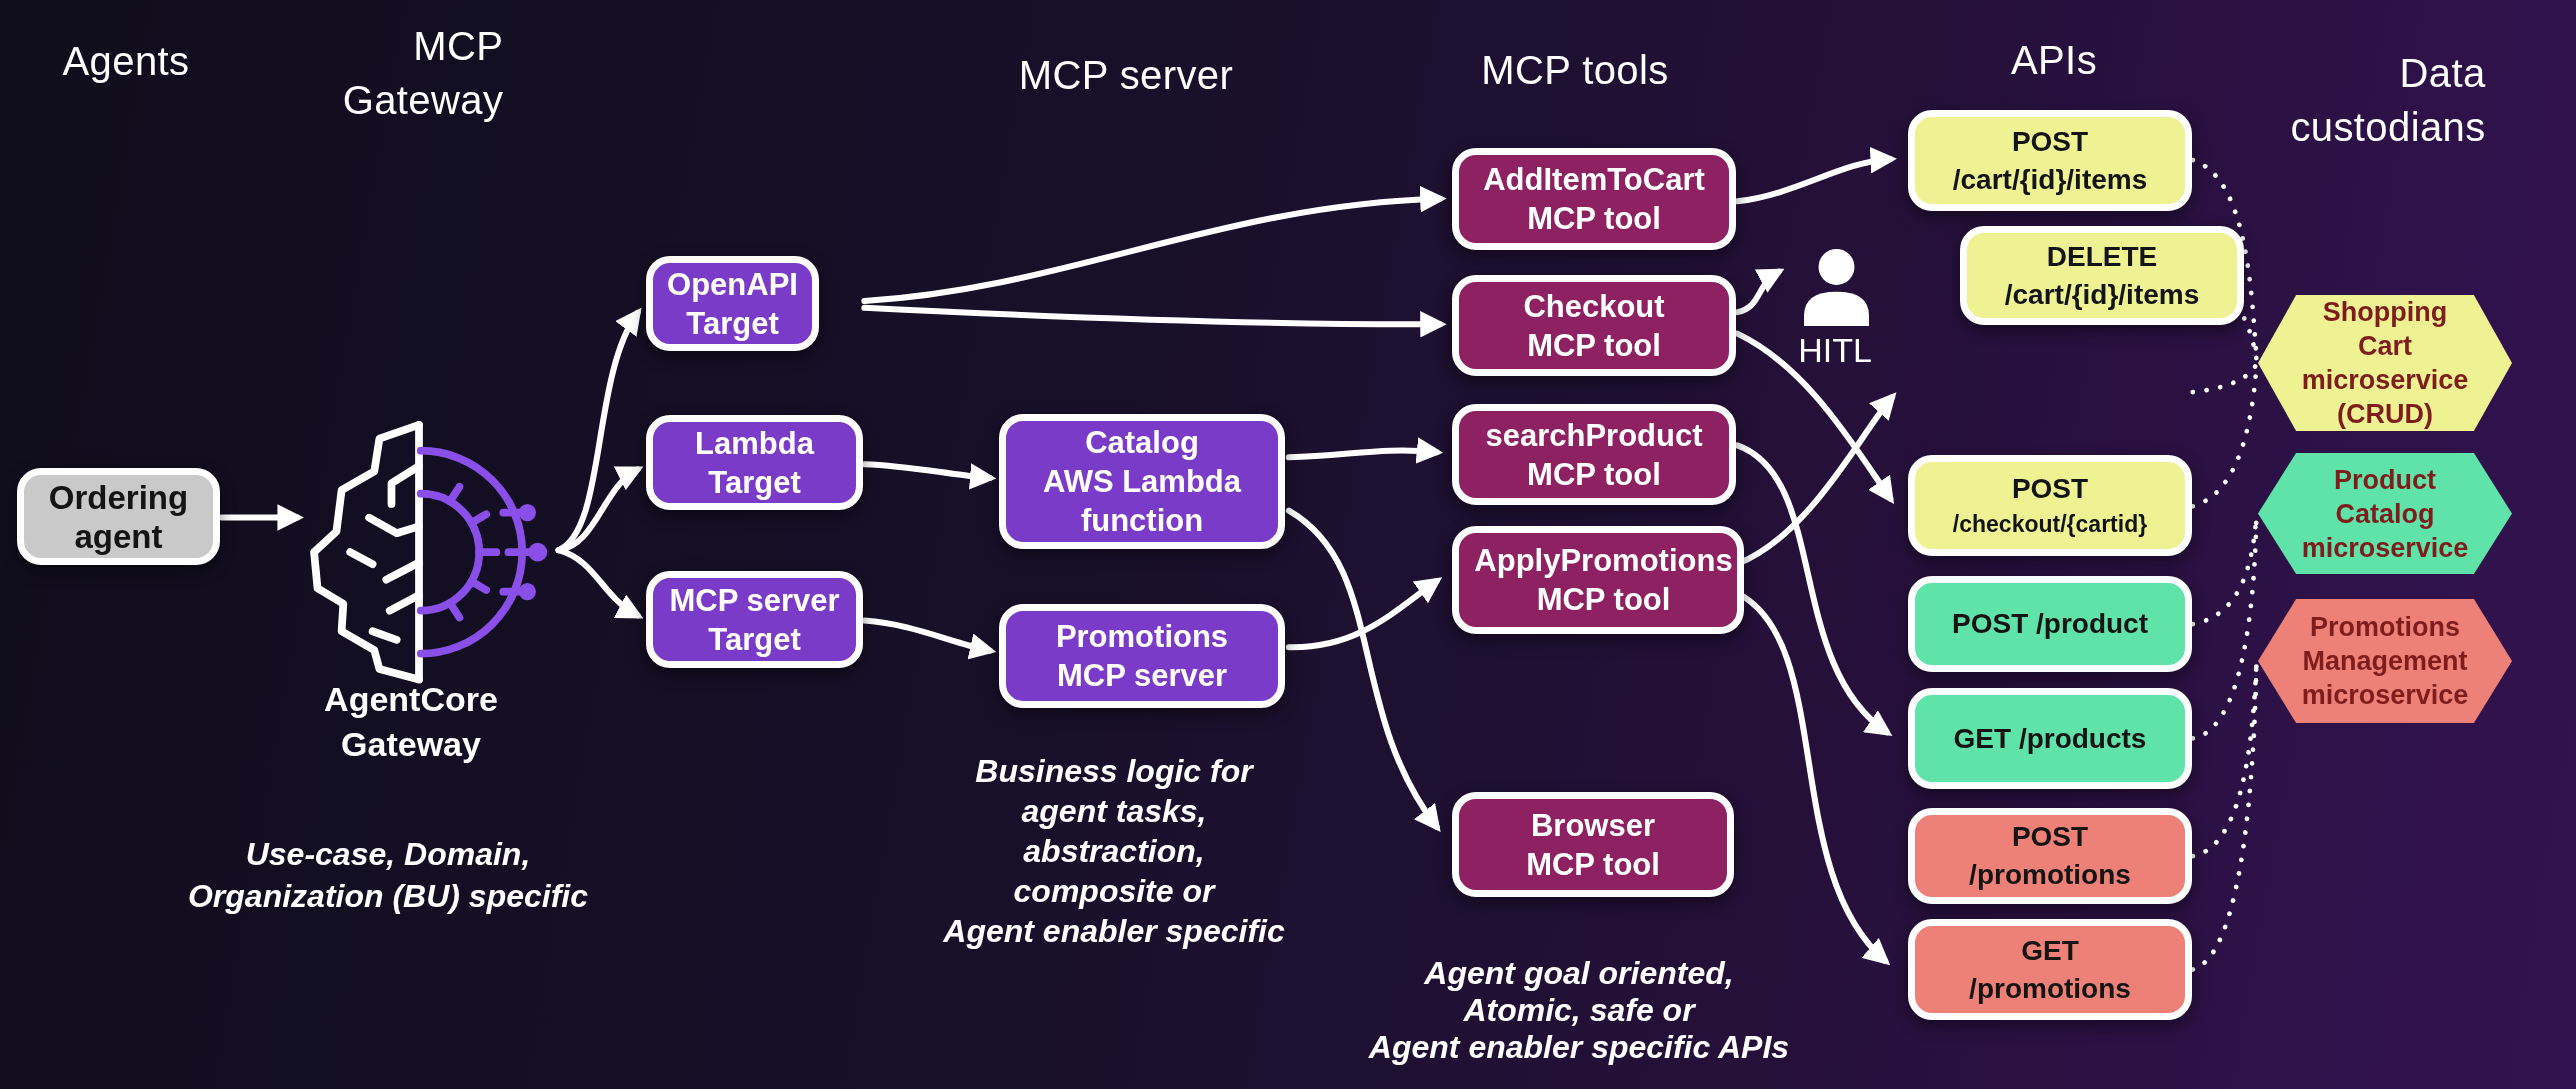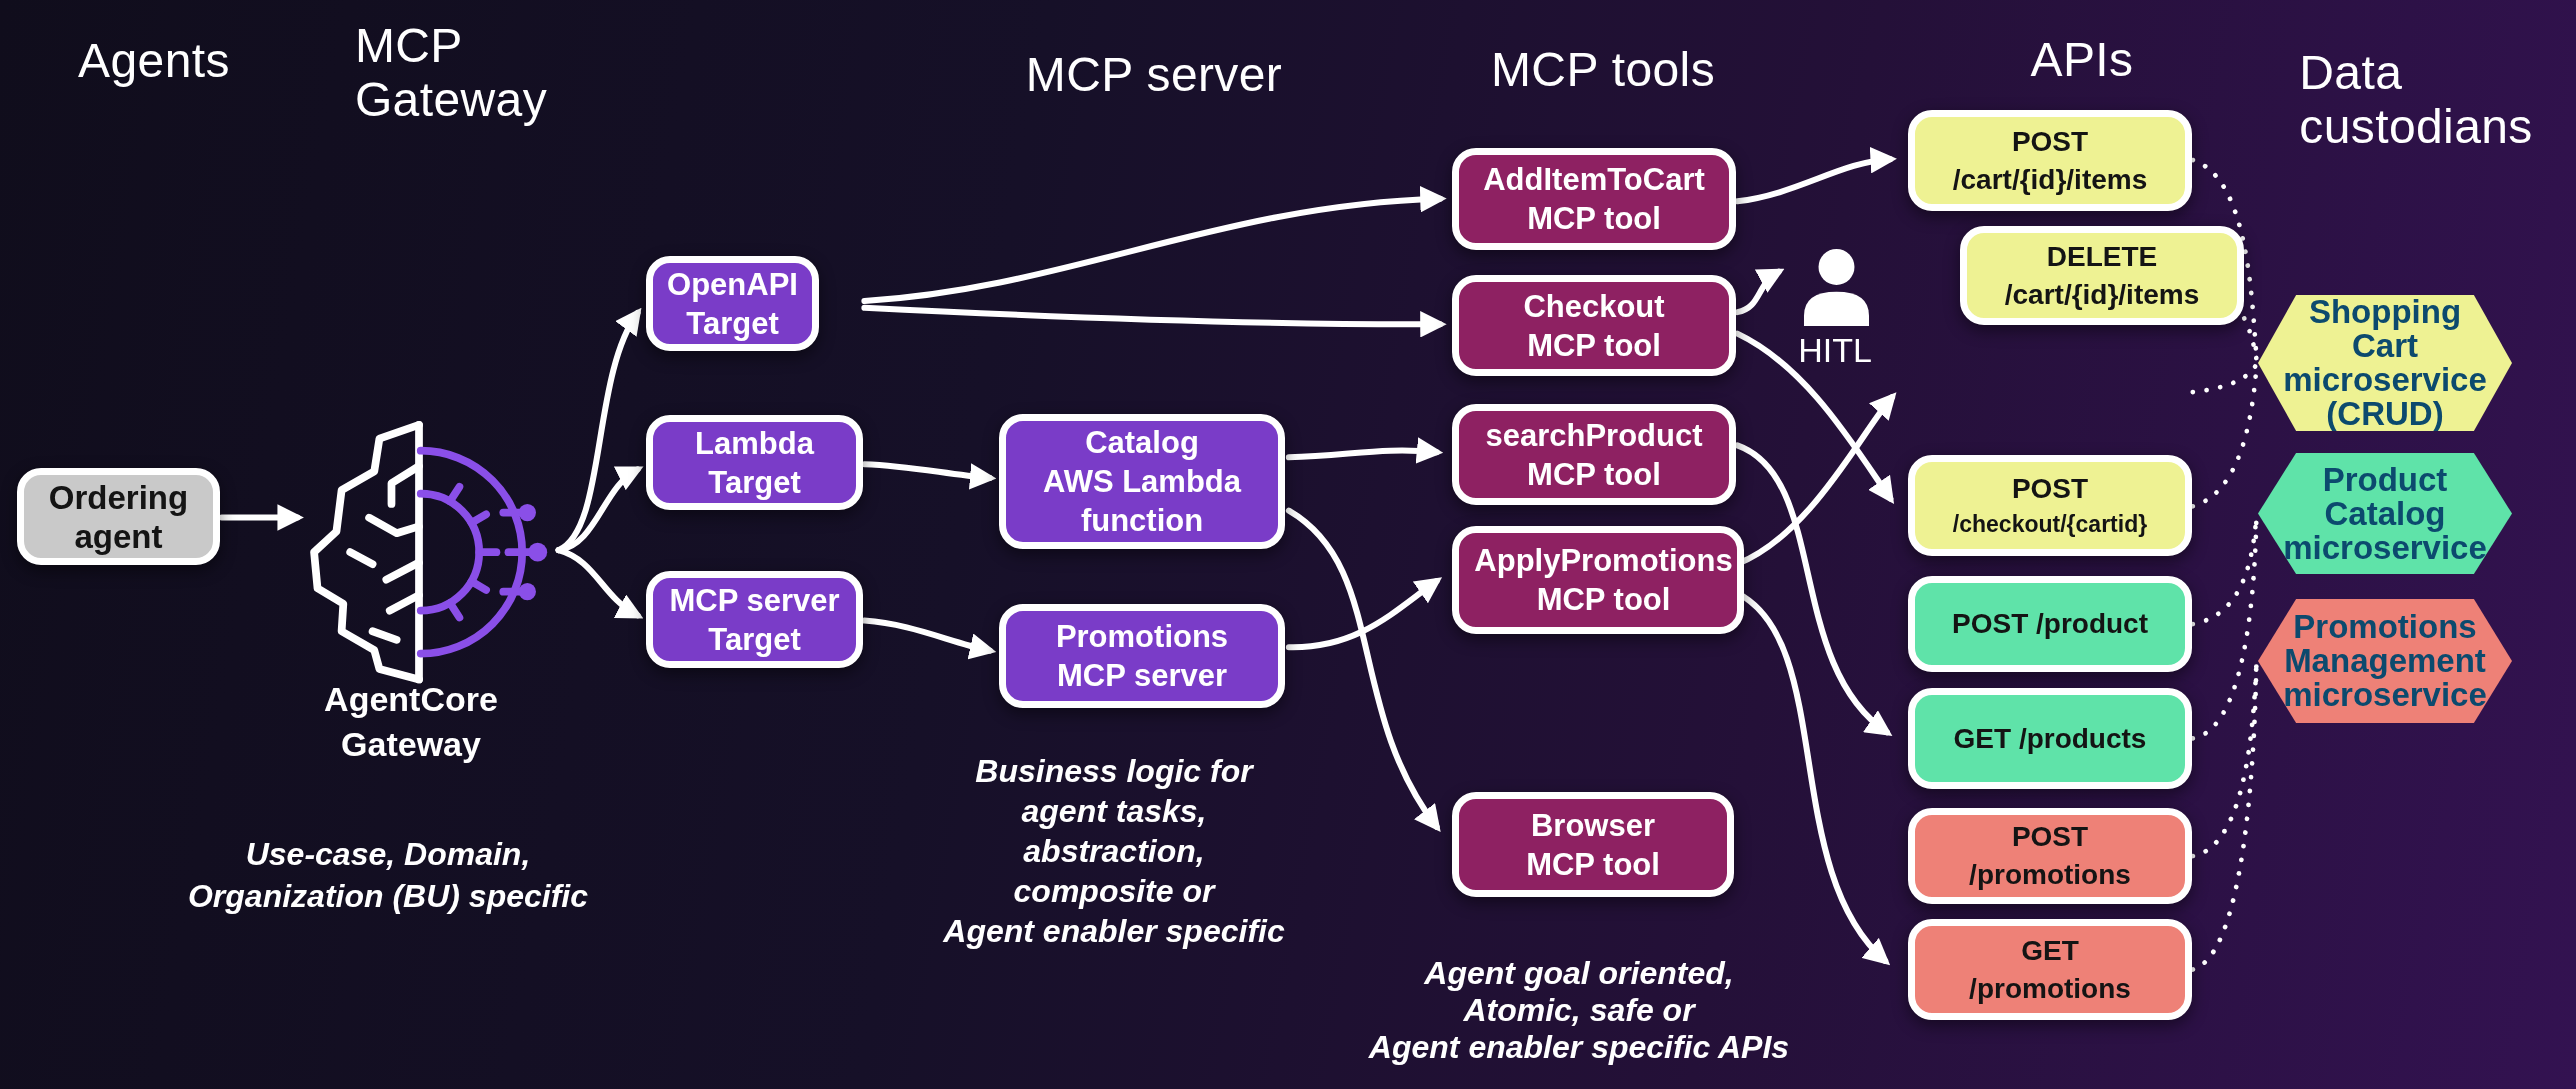--- a/index.html
+++ b/index.html
@@ -3,44 +3,43 @@
 <meta charset="utf-8">
 <style>
   html,body{margin:0;padding:0;background:#0d0a18;}
   #stage{
     position:relative;width:2576px;height:1090px;overflow:hidden;
     font-family:"Liberation Sans",sans-serif;
     background:linear-gradient(100deg,#100d1c 0%,#161028 38%,#241038 68%,#331251 100%);
   }
   .hdr{
     position:absolute;transform:translateX(-50%);color:#fff;
-    font-size:48px;line-height:54px;text-align:left;white-space:pre-line;
+    font-size:40px;line-height:54px;text-align:right;white-space:pre-line;
     letter-spacing:0.4px;
-    margin-left:28px;
   }
   svg.wires{position:absolute;left:0;top:0;z-index:1;}
   .wire{fill:none;stroke:#fff;stroke-width:7;stroke-linecap:round;}
   .dots{fill:none;stroke:#fff;stroke-width:5.5;stroke-linecap:round;stroke-dasharray:0.1 16;}
   .node{
     position:absolute;z-index:2;border:7.7px solid #fff;border-radius:24px;
     display:flex;align-items:center;justify-content:center;text-align:center;
     box-shadow:0 5.2px 15.5px rgba(0,0,0,.45);box-sizing:border-box;
   }
   .node .lbl{white-space:pre-line;font-weight:bold;font-size:31px;line-height:39px;color:#fff;}
   .node.gray .lbl{color:#141414;font-size:33px;}
   .api .lbl1{display:block;font-weight:bold;font-size:28px;line-height:38px;color:#141414;}
   .api .lbl2{display:block;font-weight:bold;font-size:28px;line-height:38px;color:#141414;}
   .api .lbl2:empty{display:none;}
   .api .lbl2.sm{font-size:23px;line-height:33px;}
   .api{flex-direction:column;}
   .hex{
     position:absolute;z-index:2;display:flex;align-items:center;justify-content:center;
     clip-path:polygon(0 50%,15% 0,85% 0,100% 50%,85% 100%,15% 100%);
   }
-  .hex .lbl{white-space:pre-line;font-weight:bold;font-size:33px;line-height:34px;color:#0c4a6e;text-align:center;}
+  .hex .lbl{white-space:pre-line;font-weight:bold;font-size:27px;line-height:34px;color:#7f1d1d;text-align:center;}
   .note{
     position:absolute;z-index:2;transform:translateX(-50%);color:#fff;
     font-style:italic;font-weight:bold;text-align:center;white-space:pre-line;
   }
   .caption{
     position:absolute;z-index:2;transform:translateX(-50%);color:#fff;
     font-weight:bold;font-size:34px;line-height:45px;text-align:center;white-space:pre-line;
   }
   .icon-abs{position:absolute;z-index:2;}
 </style>

